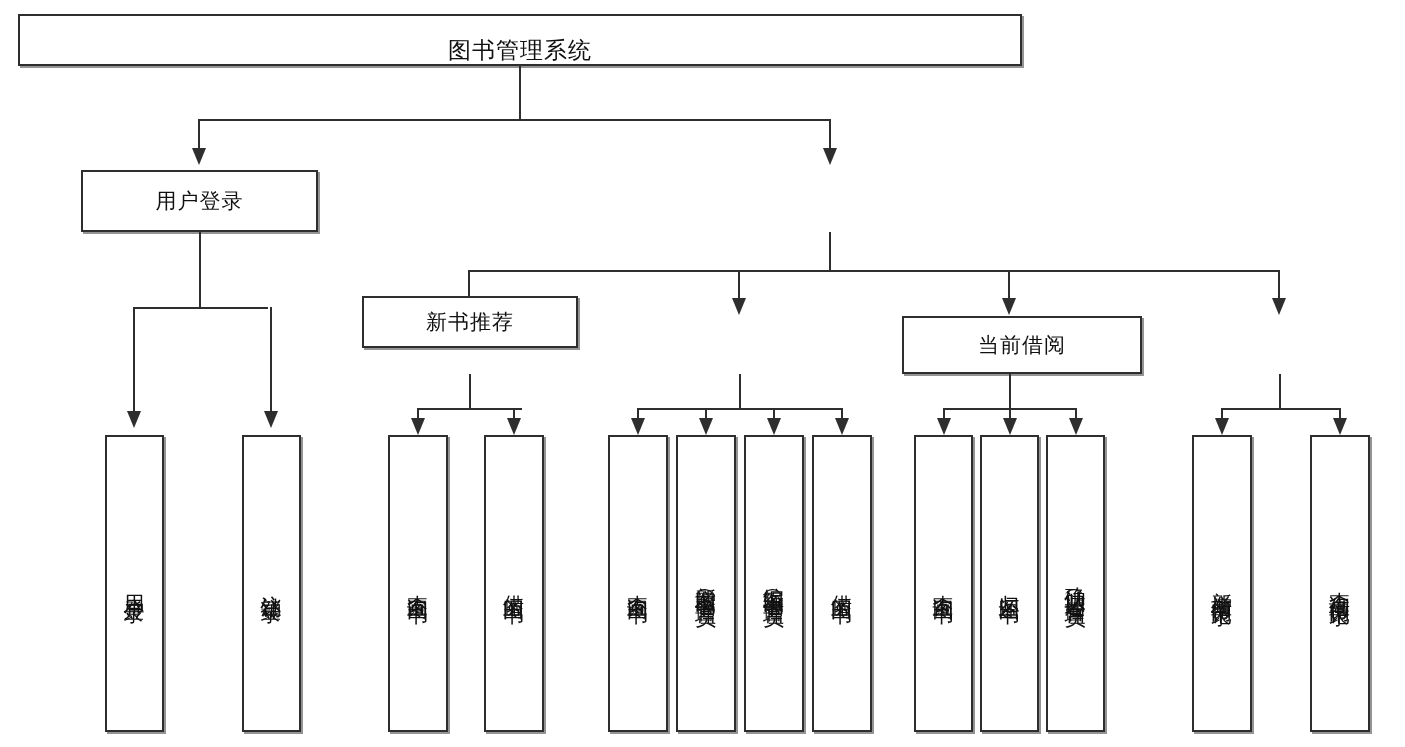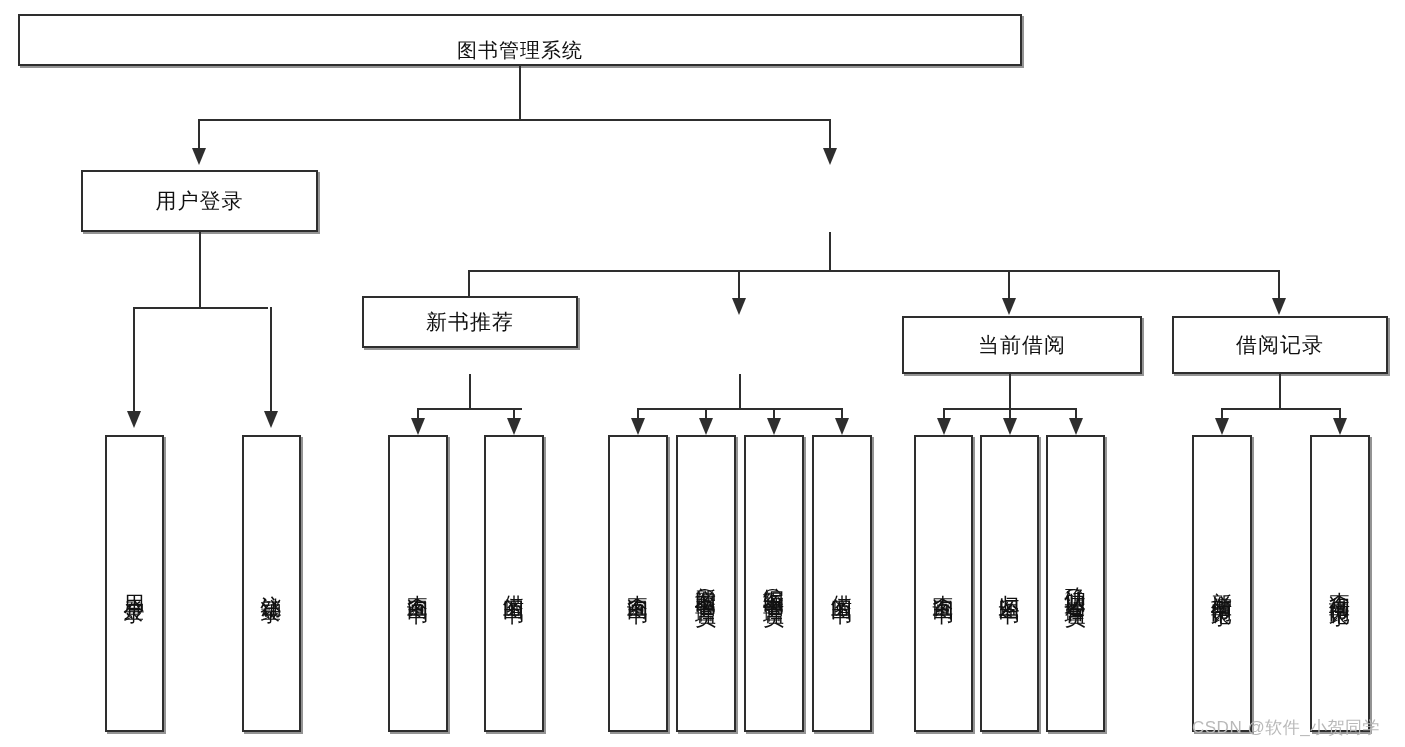--- a/index.html
+++ b/index.html
@@ -34,21 +34,21 @@
     text-align: center;
     line-height: 1.25;
     color: #111111;
   }
   
   .node.horiz .node-label {
     font-size: 21px;
     letter-spacing: 1px;
     white-space: nowrap;
   }
-  #node-root .node-label { font-size: 20px; margin-top: 20px; }
+  #node-root .node-label { font-size: 23px; margin-top: 20px; }
   
   .node.vert {
     align-items: center;
     justify-content: center;
   }
   .node.vert .node-label {
     writing-mode: vertical-rl;
     text-orientation: upright;
     font-size: 21px;
     letter-spacing: 3px;
@@ -122,23 +122,20 @@
   <div class="arrow" style="left:1002px; top:298px;"></div>
 
   <div class="conn v" style="left:1278px; top:270px; width:2px; height:29px;"></div>
   <div class="arrow" style="left:1272px; top:298px;"></div>
 
   <div class="node horiz" id="node-new-book-recommend" style="left:362px; top:296px; width:216px; height:52px;">
     <span class="node-label">新书推荐</span>
   </div>
   <div class="node horiz" id="node-current-borrow" style="left:902px; top:316px; width:240px; height:58px;">
     <span class="node-label">当前借阅</span>
-  </div>
-  <div class="node horiz" id="node-borrow-record" style="left:1172px; top:316px; width:216px; height:58px;">
-    <span class="node-label">借阅记录</span>
   </div>
 
   <div class="conn v" style="left:469px; top:374px; width:2px; height:35px;"></div>
   <div class="conn h" style="left:417px; top:408px; width:105px; height:2px;"></div>
   <div class="conn v" style="left:417px; top:408px; width:2px; height:12px;"></div>
   <div class="arrow" style="left:411px; top:418px;"></div>
   <div class="conn v" style="left:513px; top:408px; width:2px; height:12px;"></div>
   <div class="arrow" style="left:507px; top:418px;"></div>
 
   <div class="conn v" style="left:739px; top:374px; width:2px; height:35px;"></div>
@@ -205,15 +202,14 @@
     <span class="node-label">确认归还（管理员）</span>
   </div>
 
   <div class="node vert" style="left:1192px; top:435px; width:60px; height:297px;">
     <span class="node-label">新增借阅记录</span>
   </div>
   <div class="node vert" style="left:1310px; top:435px; width:60px; height:297px;">
     <span class="node-label">查询借阅记录</span>
   </div>
 
-  <div id="watermark" style="left:1192px; top:716px;">CSDN @软件_小贺同学</div>
 
 </div>
 
 </body></html>

